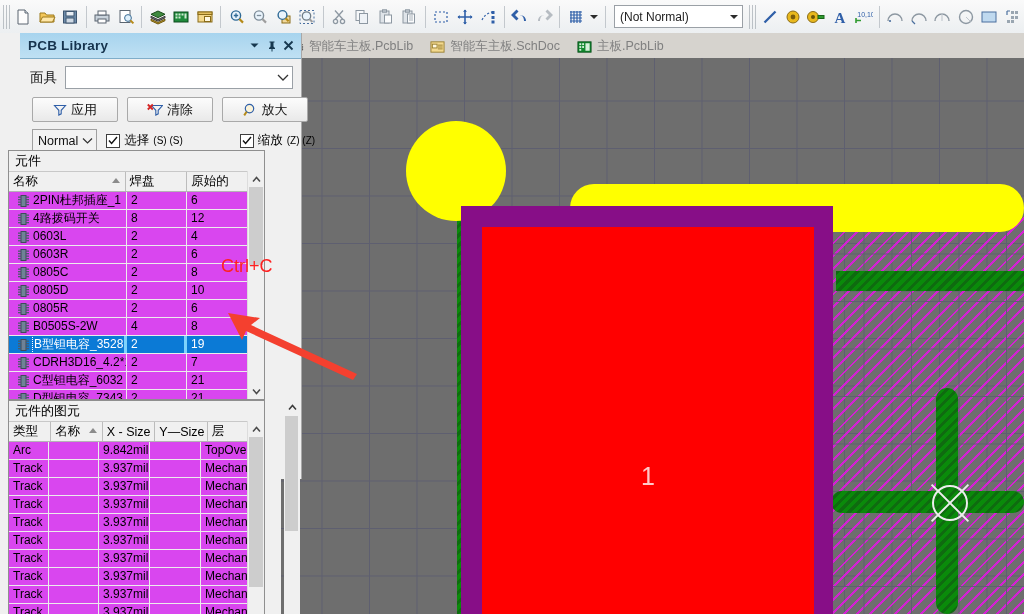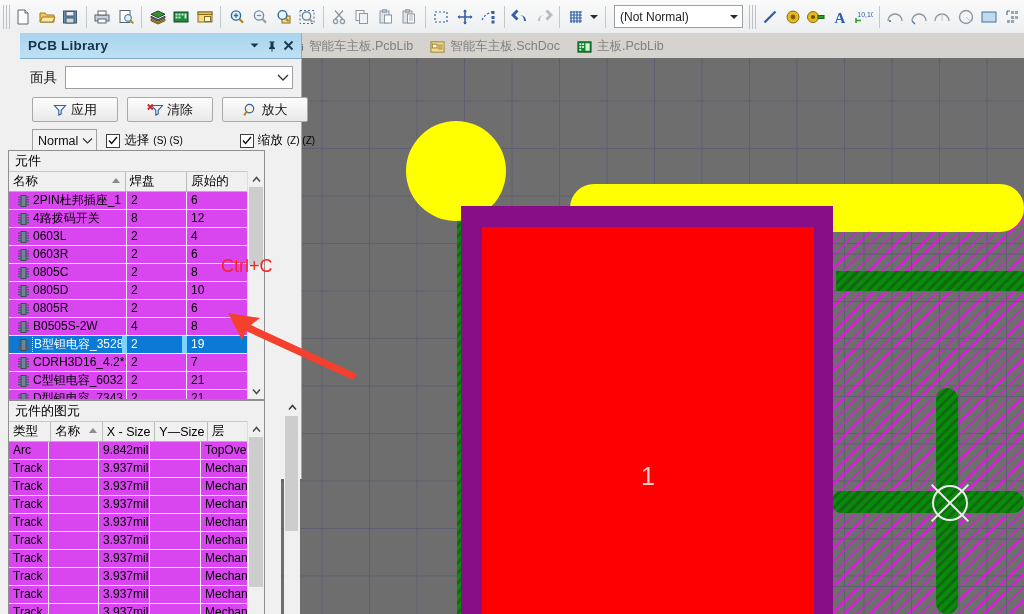--- a/index.html
+++ b/index.html
@@ -90,21 +90,21 @@
   .hdr{height:19px;background:#f0f0f0;border-bottom:1px solid #b4b4b4;display:flex;font-size:12.5px;}
   .hdr .hc{border-right:1px solid #bcbcbc;display:flex;align-items:center;padding-left:4px;
            position:relative;overflow:hidden;white-space:nowrap;}
   .hdr .hc .sortasc{position:absolute;right:5px;top:6px;width:0;height:0;
      border-left:4px solid transparent;border-right:4px solid transparent;border-bottom:5px solid #8b8b8b;}
   .rows{font-size:12px;}
   .row{height:17px;display:flex;align-items:center;border-bottom:1px solid #ececec;}
   .row.sel{background:#0b7ad6;color:#fff;}
   .row .c{padding-left:4px;overflow:hidden;white-space:nowrap;border-right:1px solid #ececec;
           height:17px;line-height:17px;box-sizing:border-box;}
-  .row.sel .c{border-right:5px solid #7dd3fc;}
+  .row.sel .c{border-right:3px solid #7dd3fc;}
   .row .c.nb{border-right:none;}
   .ficon{width:13px;min-width:13px;height:12px;margin:0 3px 0 4px;display:block;}
   .namecell{display:flex;align-items:center;overflow:hidden;white-space:nowrap;height:17px;}
   .sel .nametag{outline:1px dotted #fff;outline-offset:0px;padding:0 1px;}
 
   
   .vsb{position:absolute;right:0;top:0;width:16px;bottom:0;background:#f0f0f0;border-left:1px solid #dcdcdc;}
   .vsb .ar{height:16px;display:flex;align-items:center;justify-content:center;}
   .vsb .thumb{position:absolute;left:1px;width:14px;background:#cdcdcd;}
   .outer-sb{position:absolute;width:16px;background:#f0f0f0;}

